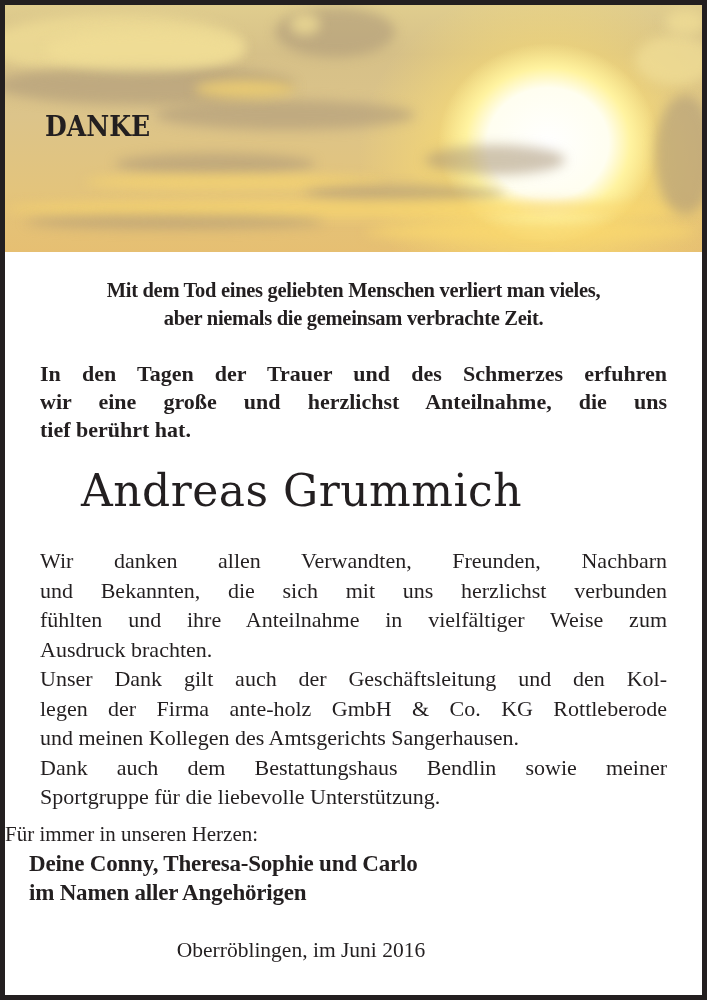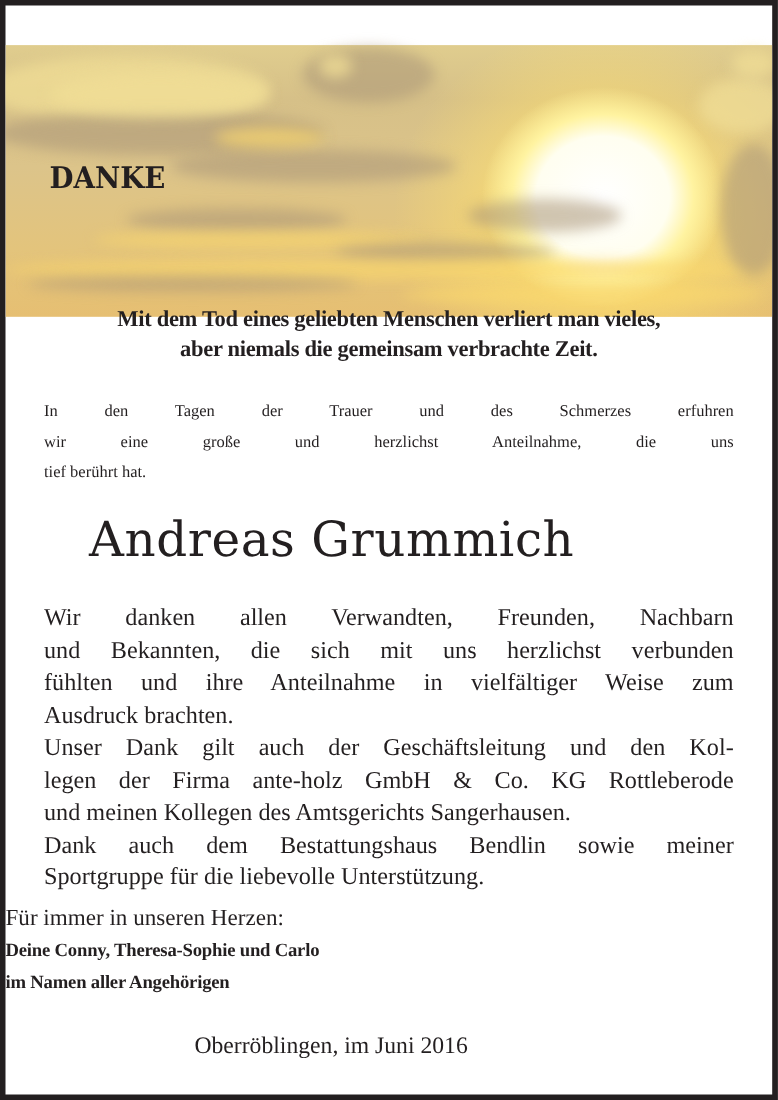--- a/index.html
+++ b/index.html
@@ -7,21 +7,20 @@
   .frame {
     position: absolute; left: 5px; top: 5px; width: 697px; height: 990px;
     background: #ffffff; overflow: hidden;
   }
   .banner {
     position: absolute; left: 0; top: 0; width: 697px; height: 247px;
     background:
       radial-gradient(ellipse 110px 100px at 543px 138px, #ffffff 0%, #fffef0 55%, #fff3a0 75%, rgba(255,230,120,0.0) 100%),
       radial-gradient(ellipse 190px 170px at 543px 150px, rgba(255,238,140,0.95) 0%, rgba(255,225,110,0.6) 50%, rgba(230,200,120,0) 100%),
       linear-gradient(180deg, #e0cd8e 0%, #d6c088 20%, #dcc48a 45%, #e3c47c 75%, #e6bf72 100%);
-    margin-top: 36px;
   }
   .cloud { position: absolute; border-radius: 50%; filter: blur(6px); }
   .c-dark { background: rgba(170,150,120,0.55); }
   .c-light { background: rgba(240,222,150,0.75); }
   .c-gold { background: rgba(250,215,110,0.7); }
   .danke {
     position: absolute; left: 40px; top: 106px;
     font-family: "DejaVu Serif", serif; font-weight: bold;
     font-size: 27px; color: #231f20; letter-spacing: 0px;
     transform: scaleX(0.93); transform-origin: left center;
@@ -31,40 +30,40 @@
     font-family: "Liberation Serif", serif; color: #231f20;
   }
   .motto {
     position: absolute; left: 30px; width: 637px; top: 24px;
     text-align: center; font-weight: bold; font-size: 20.5px; line-height: 28px;
     letter-spacing: -0.3px;
   }
   .intro {
     position: absolute; left: 35px; width: 627px; top: 108px;
     text-align: justify; text-align-last: left;
-    font-size: 15px; line-height: 28px;
+    font-size: 22px; line-height: 28px; font-weight: bold;
   }
   .intro .jl { display: block; text-align: justify; text-align-last: justify; }
   .intro .ll { display: block; text-align: left; }
   .name {
     position: absolute; left: 0; width: 593px; top: 212px;
     text-align: center; font-family: "DejaVu Serif", serif;
     font-size: 44px; line-height: 54px; letter-spacing: 0.5px;
   }
   .body {
     position: absolute; left: 35px; width: 627px; top: 294px;
     font-size: 22px; line-height: 29.5px;
   }
   .body .jl { display: block; text-align: justify; text-align-last: justify; white-space: nowrap; }
   .body .ll { display: block; text-align: left; }
   .closing {
     position: absolute; left: 0; width: 697px; top: 568px;
     font-size: 21px; line-height: 29px;
   }
-  .closing .bold { font-weight: bold; font-size: 17px; letter-spacing: -0.2px; }
+  .closing .bold { font-weight: bold; font-size: 23px; letter-spacing: -0.2px; padding-left: 24px; }
   .place {
     position: absolute; left: 0; width: 592px; top: 684px;
     text-align: center; font-size: 21.5px; line-height: 28px;
   }
 </style>
 </head>
 <body>
 
 <div class="frame">
 

